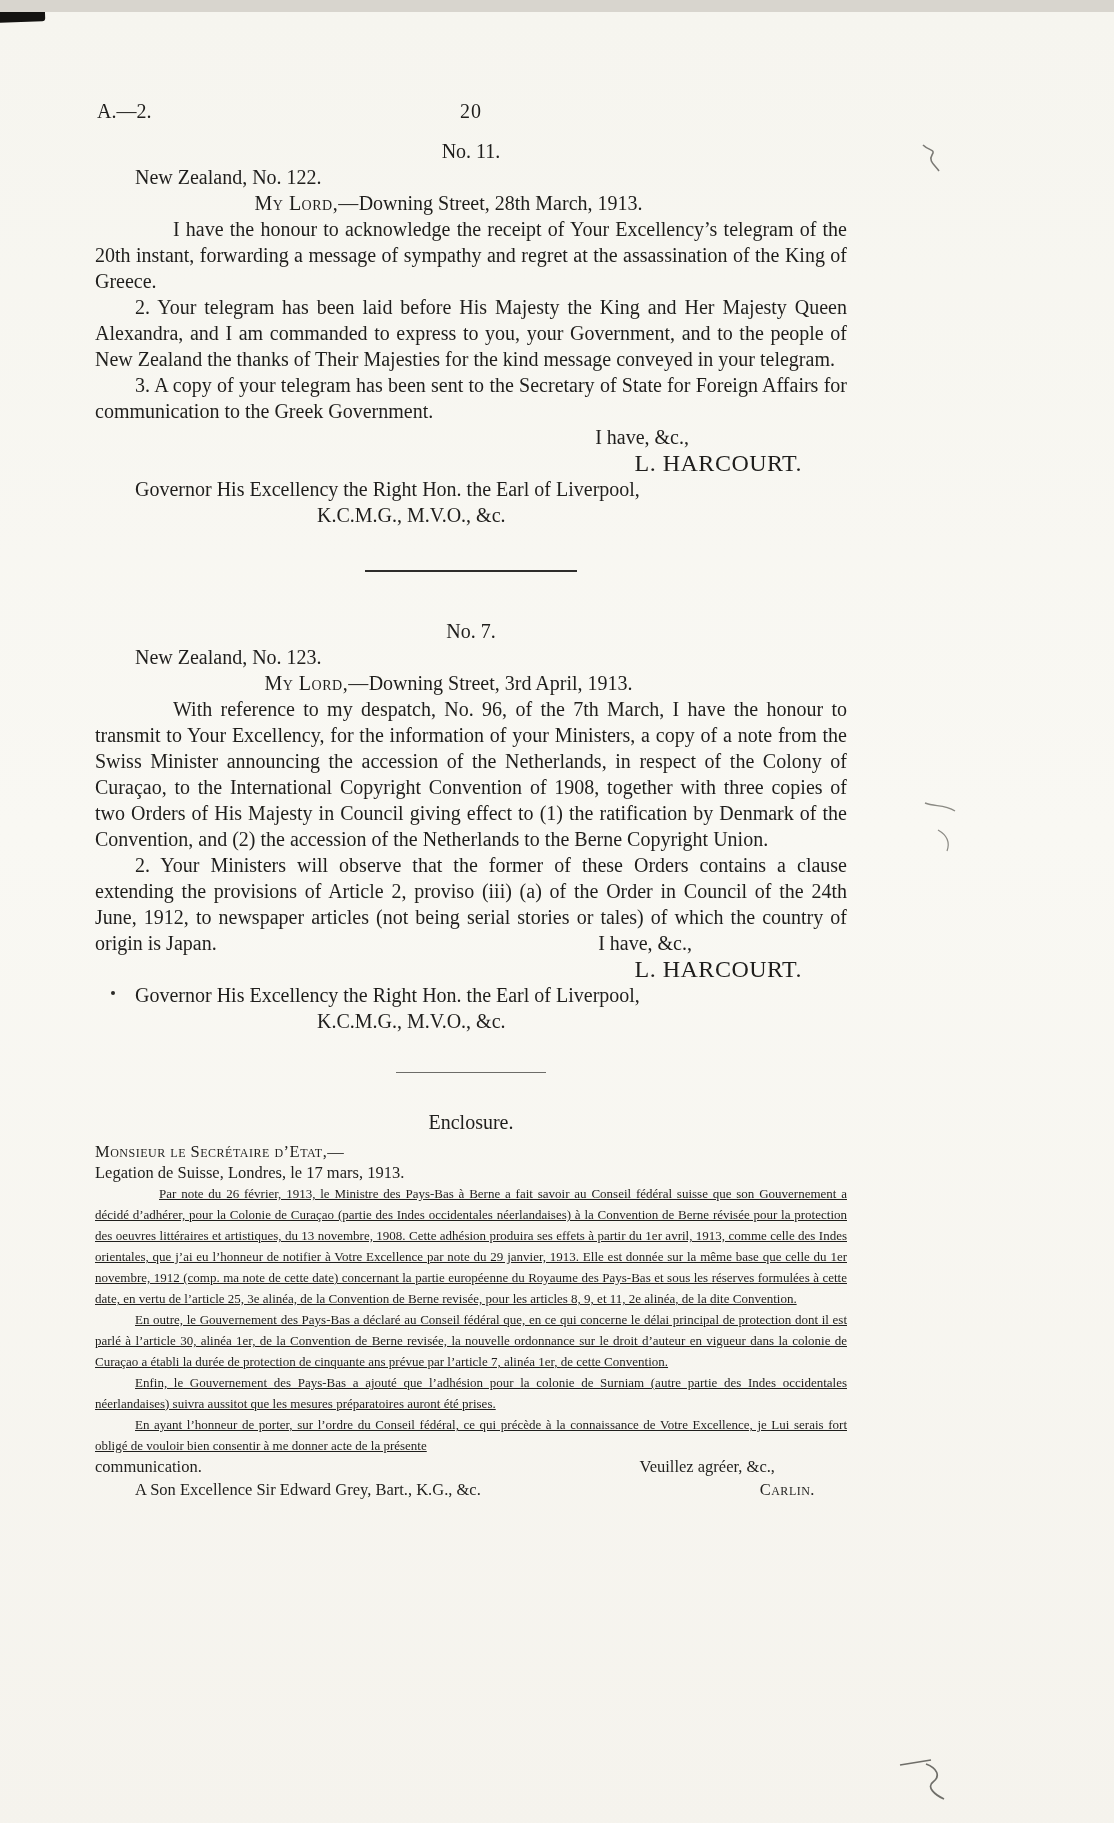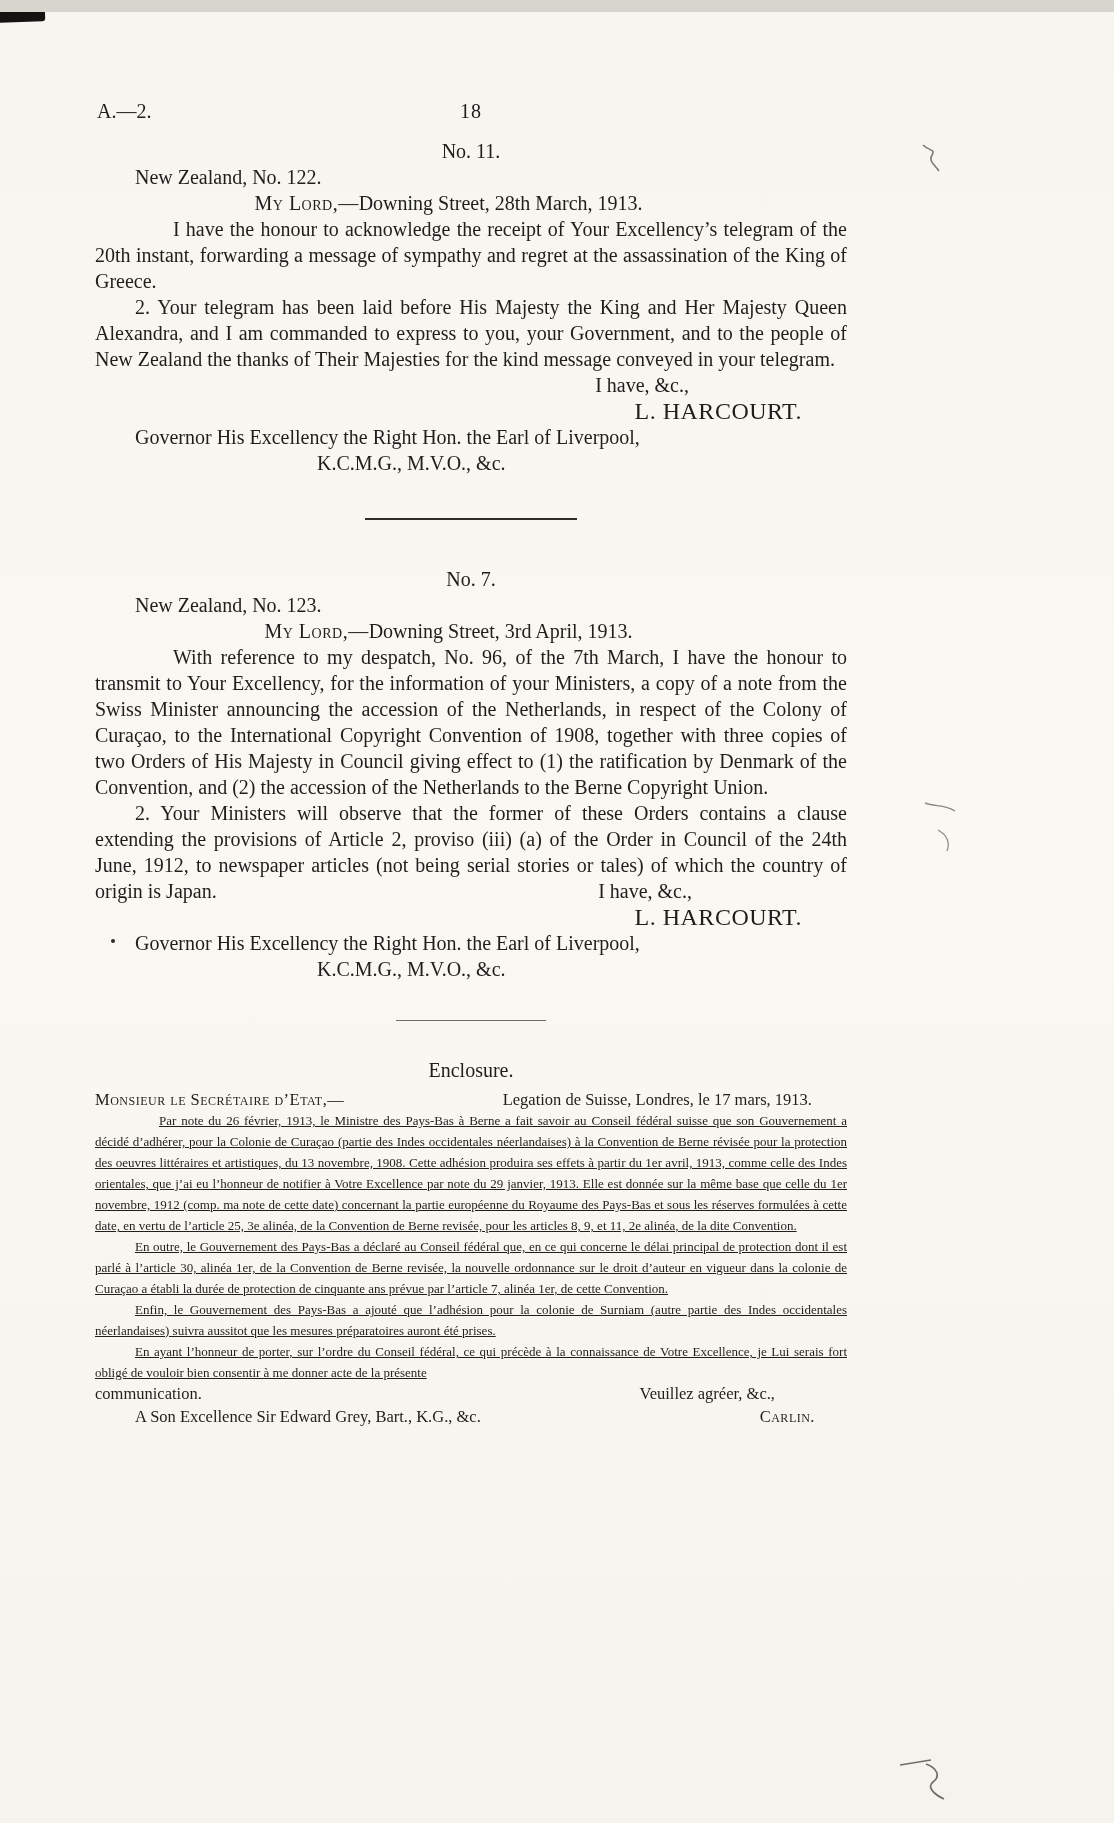--- a/index.html
+++ b/index.html
@@ -39,21 +39,21 @@
 
   .signature { font-size: 24px; line-height: 26px; text-align: right; padding-right: 45px; letter-spacing: 0.5px; }
 
   .addr1 { font-size: 20px; line-height: 26px; margin-left: 40px; position: relative; }
   .addr2 { font-size: 20px; line-height: 26px; margin-left: 222px; }
 
   .rule-heavy { width: 212px; height: 2px; background: #2e2d2b; border: 0; margin: 42px auto 0; }
   .rule-light { width: 150px; height: 1px; background: #6d6c68; border: 0; margin: 38px auto 0; }
 
   .enc-heading { text-align: center; font-size: 20px; line-height: 26px; margin-top: 36px; }
-  .enc-salutation { display: flex; justify-content: space-between; font-size: 16.5px; line-height: 21px; margin-top: 6px; }
+  .enc-salutation { display: flex; justify-content: space-between; font-size: 16.5px; line-height: 21px; margin-top: 6px; flex-direction: column; }
   .enc-dateline { padding-right: 35px; }
   .enc-para { font-size: 13px; line-height: 21px; text-align: justify; text-indent: 40px; margin: 0; text-decoration: underline; }
   .enc-para.opening { text-indent: 64px; }
   .enc-closing { display: flex; justify-content: space-between; font-size: 16.5px; line-height: 21px; }
   .enc-closing .right { padding-right: 72px; }
   .enc-final { display: flex; justify-content: space-between; font-size: 16.5px; line-height: 21px; margin-top: 2px; }
   .enc-final .left { margin-left: 40px; }
   .enc-final .right { padding-right: 32px; font-variant: small-caps; letter-spacing: 0.5px; }
 
   
@@ -81,32 +81,33 @@
 
   <svg class="scribble" style="left:896px; top:1742px;" width="58" height="54" viewBox="0 0 58 54">
     <path d="M4 11 L35 6" stroke="#6f6e69" stroke-width="1.7" fill="none"></path>
     <path d="M30 10 C 41 14, 45 22, 37 28 C 30 33, 39 41, 48 45" stroke="#6f6e69" stroke-width="1.7" fill="none"></path>
   </svg>
 
   <div class="content">
 
     <div class="page-head">
       <span class="doc-ref">A.—2.</span>
-      <span class="page-num">18</span>
+      <span class="page-num">20</span>
     </div>
 
     <section>
       <div class="doc-heading">No. 11.</div>
       <div class="ref-line">New Zealand, No. 122.</div>
       <div class="salutation-line">
         <span class="smallcaps">My Lord,—</span>
         <span class="dateline">Downing Street, 28th March, 1913.</span>
       </div>
       <p class="para opening">I have the honour to acknowledge the receipt of Your Excellency’s telegram of the 20th instant, forwarding a message of sympathy and regret at the assassination of the King of Greece.</p>
       <p class="para">2. Your telegram has been laid before His Majesty the King and Her Majesty Queen Alexandra, and I am commanded to express to you, your Government, and to the people of New Zealand the thanks of Their Majesties for the kind message conveyed in your telegram.</p>
+      <p class="para">3. A copy of your telegram has been sent to the Secretary of State for Foreign Affairs for communication to the Greek Government.</p>
       <div class="valediction">I have, &amp;c.,</div>
       <div class="signature">L. HARCOURT.</div>
       <div class="addr1">Governor His Excellency the Right Hon. the Earl of Liverpool,</div>
       <div class="addr2">K.C.M.G., M.V.O., &amp;c.</div>
     </section>
 
     <div class="rule-heavy"></div>
 
     <section>
       <div class="doc-heading mt-lg">No. 7.</div>

